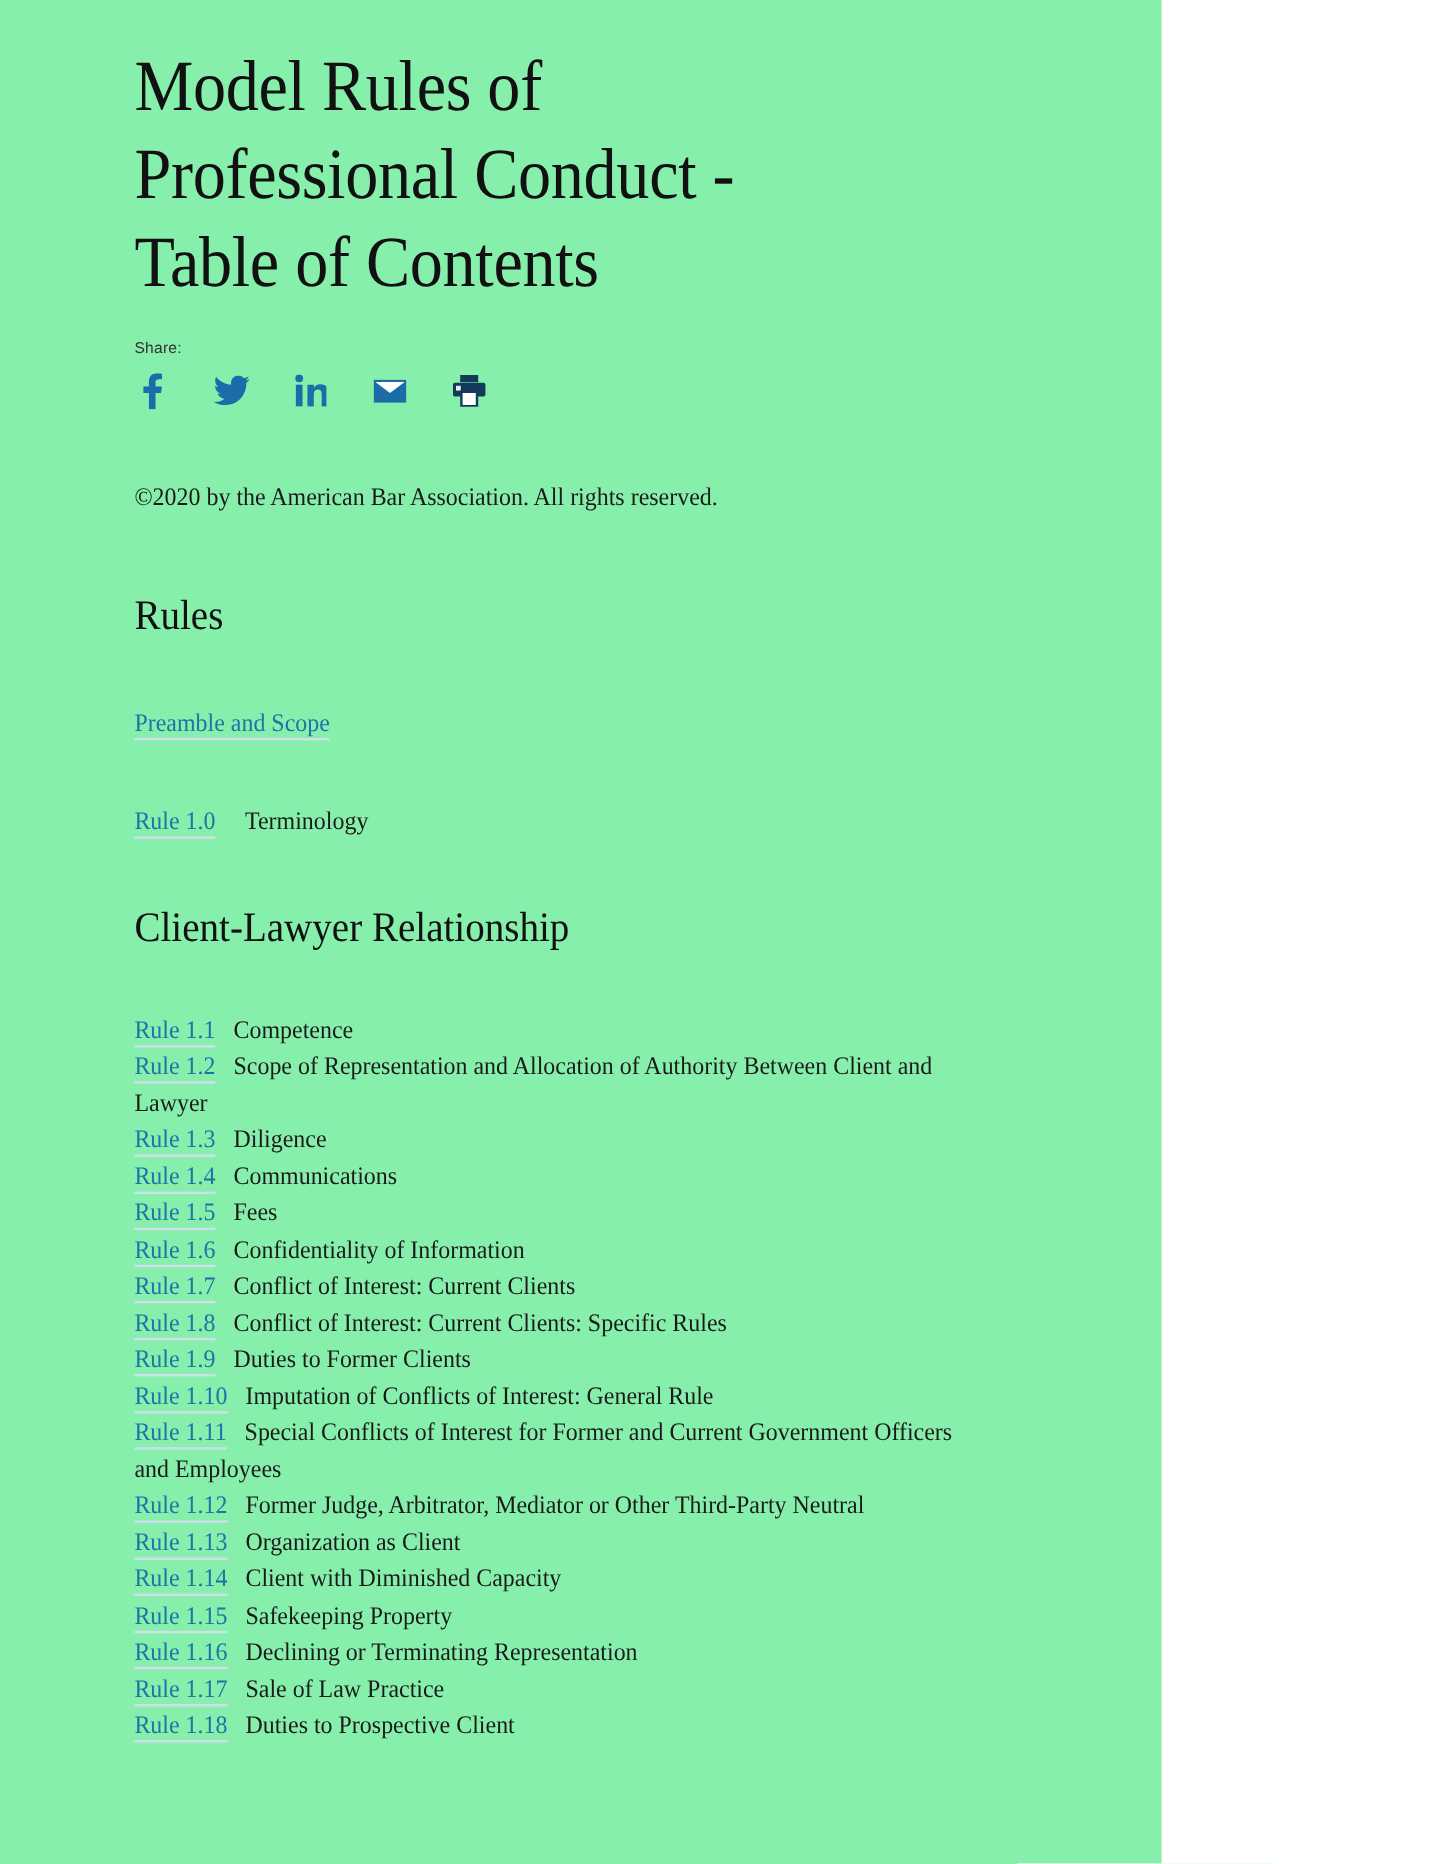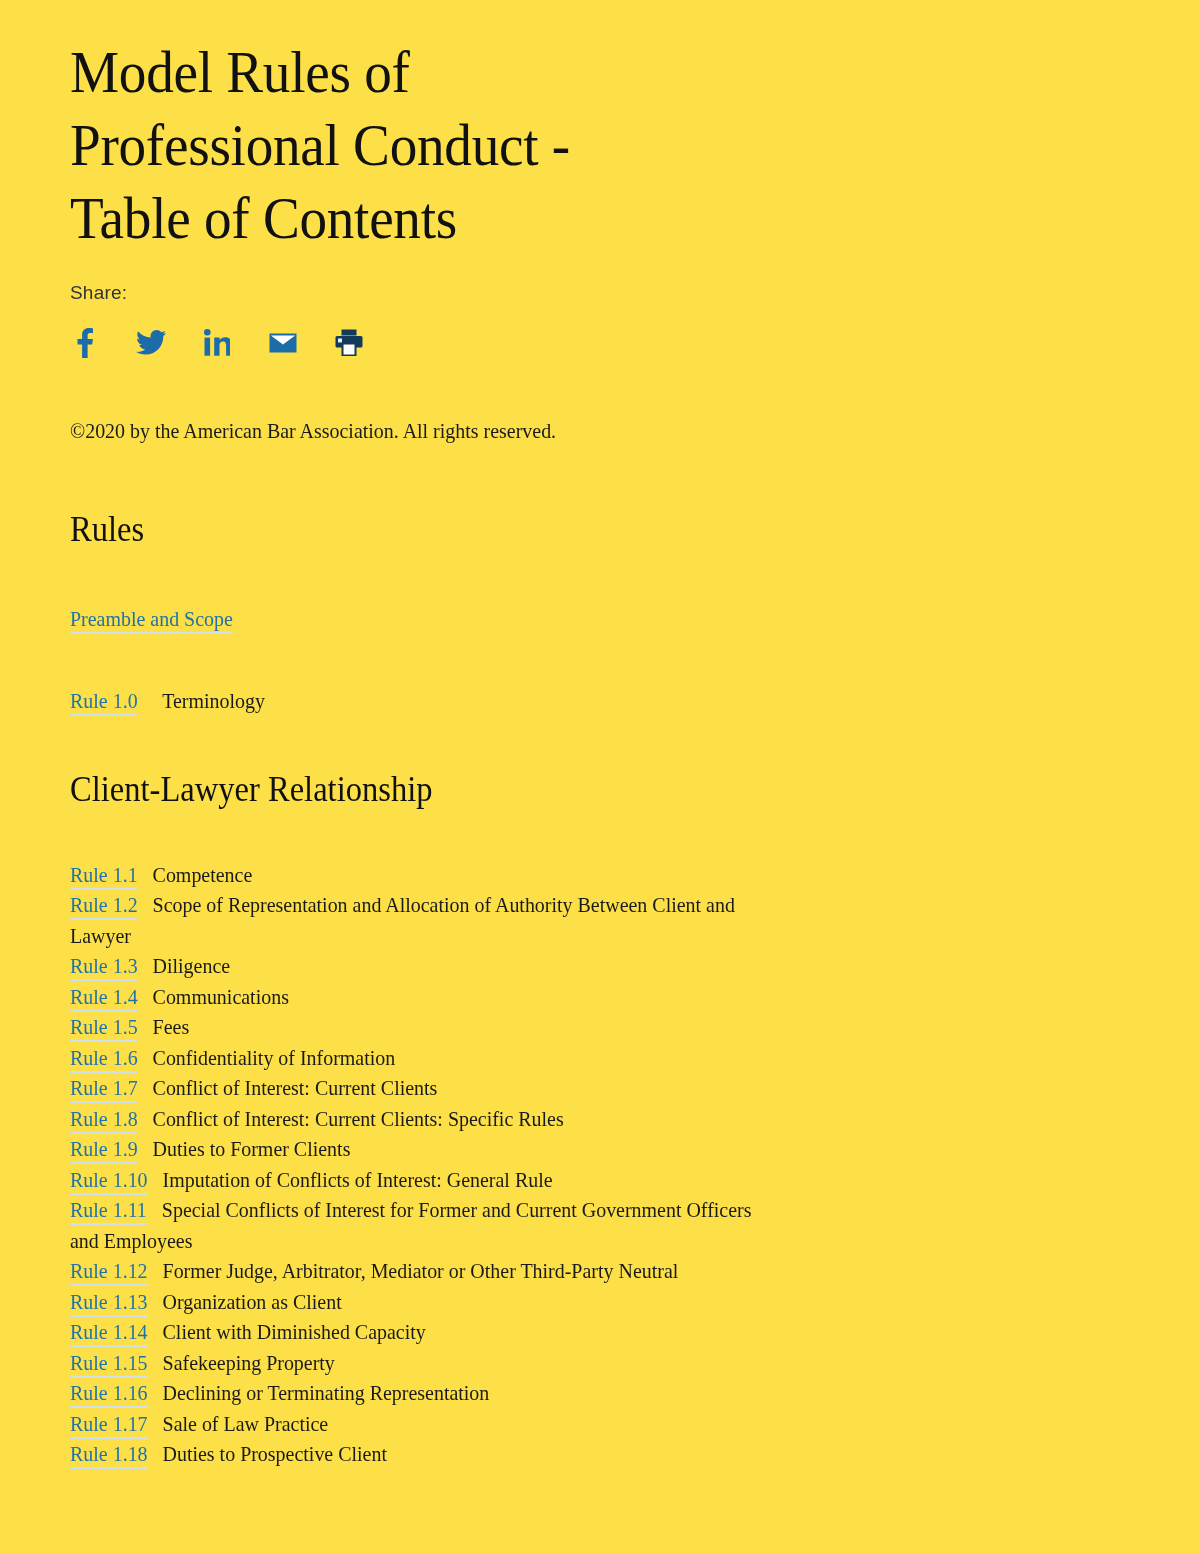--- a/index.html
+++ b/index.html
@@ -9,46 +9,46 @@
   }
   body {
     width: 1200px;
     height: 1553px;
     font-family: "Liberation Serif", "DejaVu Serif", serif;
     color: #1a1a1a;
     overflow: hidden;
   }
   .page {
     box-sizing: border-box;
-    width: 1200px;
+    width: 968px;
     height: 1553px;
-    padding: 36px 70px 0 70px;
-    background: #fde047;
+    padding: 36px 70px 0 112px;
+    background: #86efac;
   }
 
   
   .page-title {
     font-family: "Liberation Serif", "DejaVu Serif", serif;
     font-size: 60px;
     line-height: 1.22;
     font-weight: 400;
     letter-spacing: -0.3px;
     color: #111111;
     margin: 0 0 26px 0;
     max-width: 640px;
     transform: scaleX(0.92);
     transform-origin: left top;
   }
 
   
   .share-label {
     font-family: "Liberation Sans", "DejaVu Sans", sans-serif;
-    font-size: 19px;
+    font-size: 13px;
     color: #333333;
-    margin: 0 0 22px 0;
+    margin: 0 0 12px 0;
     letter-spacing: 0.2px;
   }
   .share-row {
     display: flex;
     align-items: center;
     gap: 36px;
     height: 34px;
     margin-bottom: 56px;
   }
   .share-icon {

